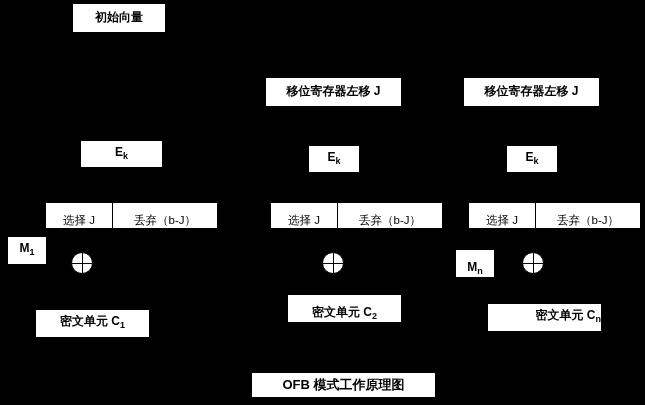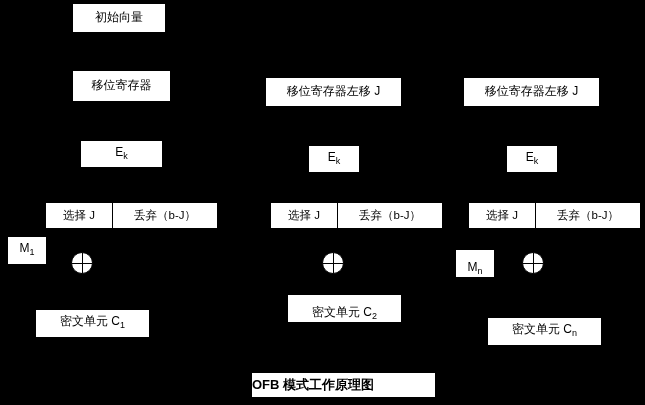--- a/index.html
+++ b/index.html
@@ -20,34 +20,35 @@
     background: #ffffff;
     color: #000000;
     border: 1px solid #000000;
     box-sizing: border-box;
     display: flex;
     align-items: center;
     justify-content: center;
     font-size: 12px;
     line-height: 1.1;
     white-space: nowrap;
+    font-weight: bold;
   }
   .split {
     position: absolute;
     background: #ffffff;
     color: #000000;
     border: 1px solid #000000;
     box-sizing: border-box;
     display: flex;
     align-items: stretch;
     font-size: 11.5px;
   }
   .split > .cell {
     display: flex;
-    align-items: center;
+    align-items: flex-end;
     justify-content: center;
     box-sizing: border-box;
     white-space: nowrap;
   }
   .split > .cell.left {
     border-right: 1px solid #000000;
   }
   .xor {
     position: absolute;
     width: 22px;
@@ -75,42 +76,39 @@
     margin-left: -0.5px;
   }
   .caption {
     position: absolute;
     background: #ffffff;
     color: #000000;
     border: 1px solid #000000;
     box-sizing: border-box;
     display: flex;
     align-items: center;
-    justify-content: flex-start;
+    justify-content: center;
     font-weight: bold;
     font-size: 13px;
     white-space: nowrap;
   }
   .sub {
     font-size: 9px;
     vertical-align: sub;
   }
 </style>
 </head>
 <body>
 
 <div id="root">
 
   <div class="box" style="left:72px; top:3px; width:94px; height:30px;">
     <span>初始向量</span>
   </div>
 
-  <div class="box" style="left:72px; top:70px; width:99px; height:32px;">
-    <span>移位寄存器</span>
-  </div>
 
   <div class="box" style="left:80px; top:140px; width:83px; height:28px;">
     <span><span>E</span><span class="sub">k</span></span>
   </div>
 
   <div class="split" style="left:45px; top:202px; width:173px; height:27px;">
     <div class="cell left" style="width:67px;">
       <span>选择 J</span>
     </div>
     <div class="cell" style="width:104px;">
@@ -168,21 +166,21 @@
       <span>丢弃（b-J）</span>
     </div>
   </div>
 
   <div class="box" style="left:455px; top:249px; width:40px; height:29px;align-items:flex-end;">
     <span><span>M</span><span class="sub">n</span></span>
   </div>
 
   <div class="xor" style="left:522px; top:252px;"></div>
 
-  <div class="box" style="left:487px; top:317px; width:115px; height:29px;">
+  <div class="box" style="left:487px; top:303px; width:115px; height:29px;justify-content:flex-end;">
     <span><span>密文单元 C</span><span class="sub">n</span></span>
   </div>
 
   <div class="caption" style="left:251px; top:372px; width:185px; height:26px;">
     <span>OFB 模式工作原理图</span>
   </div>
 
 </div>
 
 </body></html>

